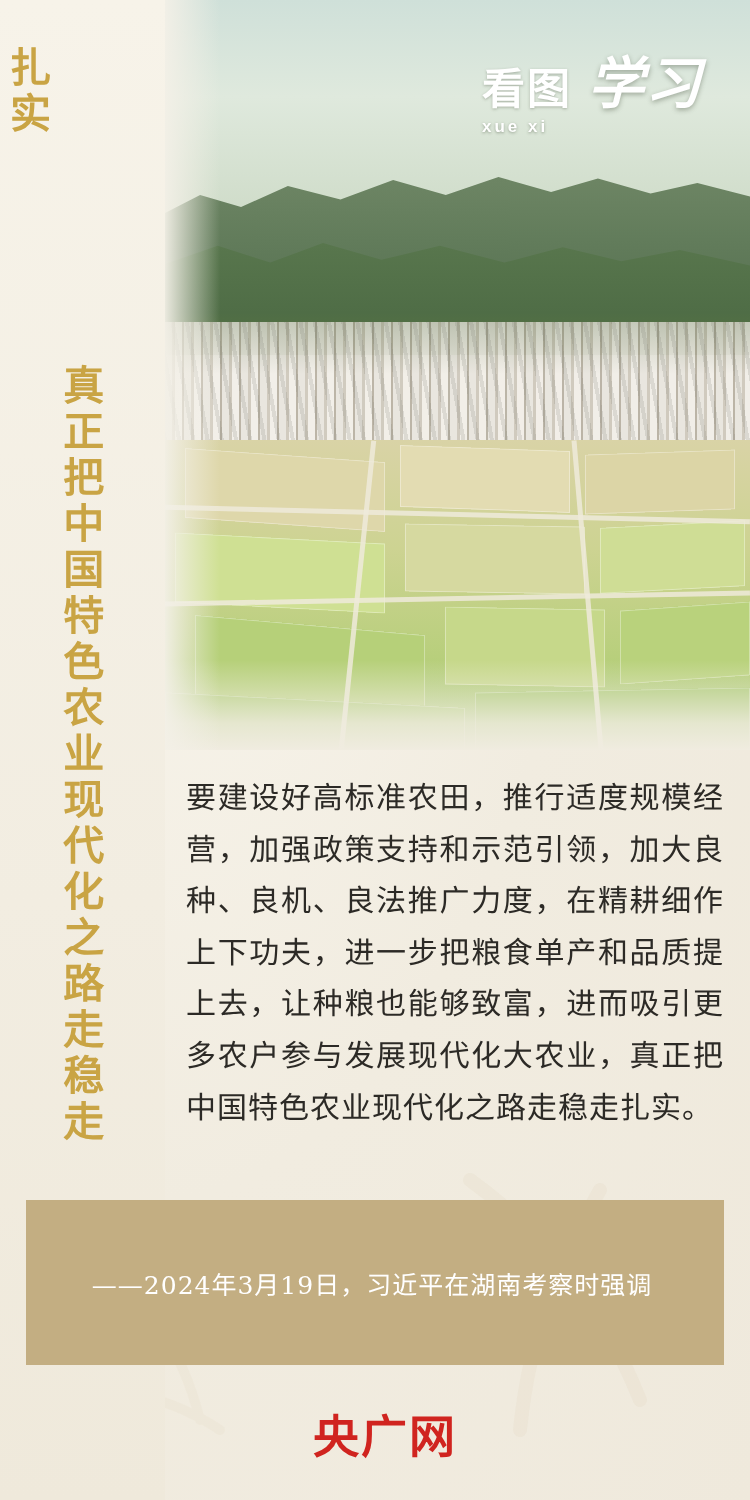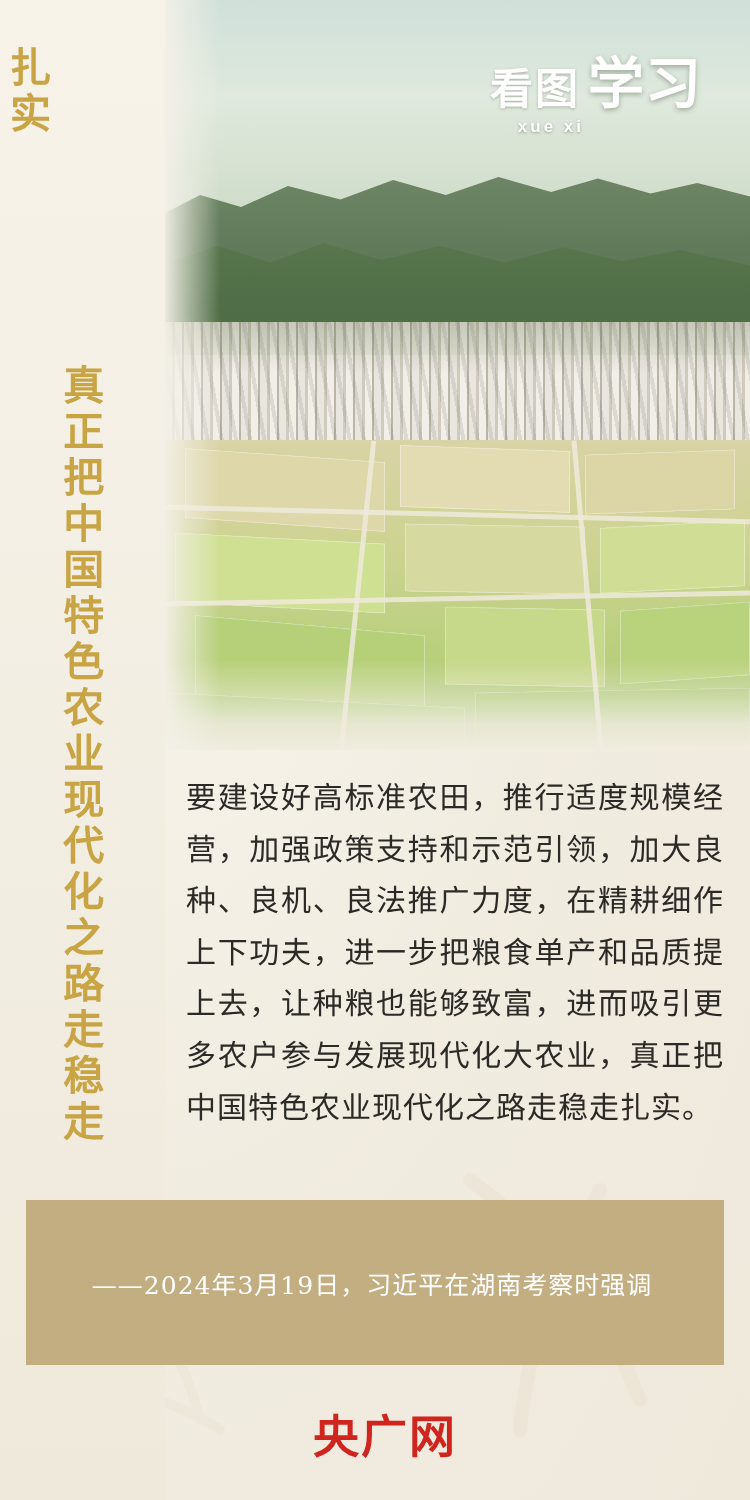--- a/index.html
+++ b/index.html
@@ -162,47 +162,48 @@
   .logo {
     position: absolute;
     right: 48px;
     top: 55px;
     text-align: right;
     line-height: 1;
   }
   .logo-row {
     display: flex;
     align-items: flex-end;
-    gap: 8px;
+    gap: 16px;
     justify-content: flex-end;
   }
   .logo-kantu {
     font-family: "DejaVu Serif", "Liberation Serif", serif;
     font-weight: 700;
     font-size: 43px;
     color: #ffffff;
     letter-spacing: 2px;
     text-shadow: 0 1px 3px rgba(60,70,50,.35);
   }
   .logo-xuexi {
     font-family: "DejaVu Serif", "Liberation Serif", serif;
     font-weight: 700;
+    font-style: italic;
     font-size: 56px;
     color: #ffffff;
     letter-spacing: 1px;
     text-shadow: 0 2px 5px rgba(60,70,50,.40);
   }
   .logo-pinyin {
     margin-top: 7px;
     font-family: "Liberation Sans", sans-serif;
     font-weight: 700;
     font-size: 17px;
     letter-spacing: 3px;
     color: #ffffff;
-    text-align: right;
+    text-align: left;
     padding-right: 118px;
     text-shadow: 0 1px 3px rgba(60,70,50,.45);
   }
   
   .body-text {
     position: absolute;
     left: 186px;
     top: 772px;
     width: 538px;
     font-family: Liberation Sans, sans-serif;

